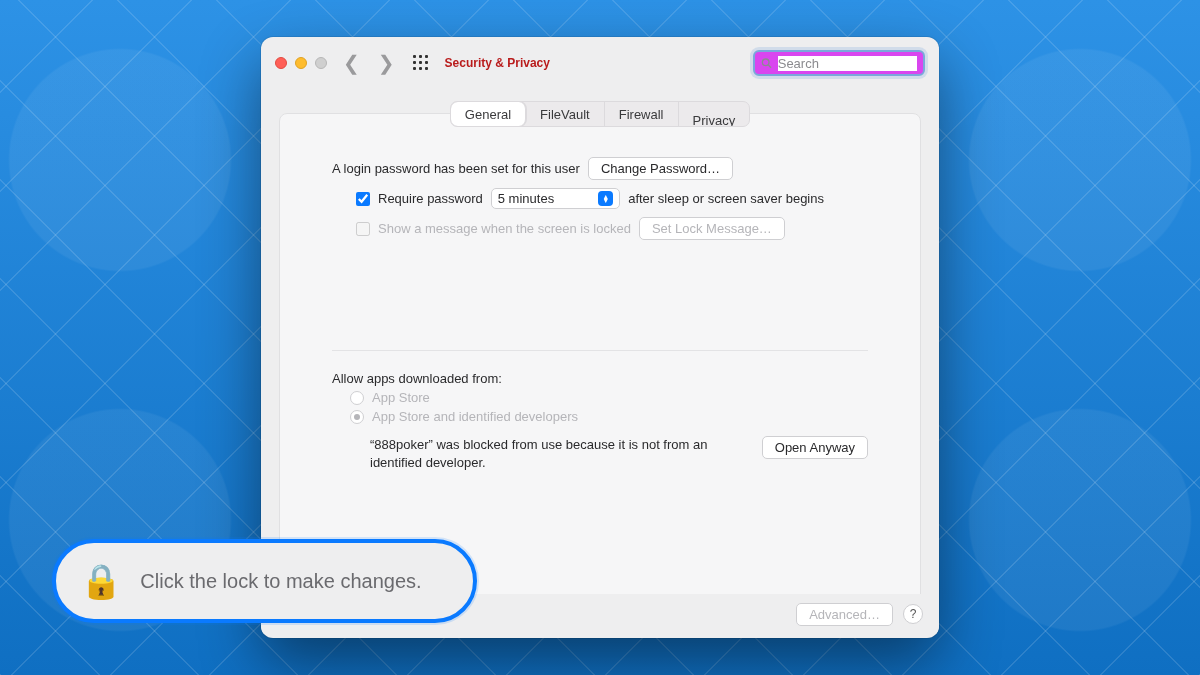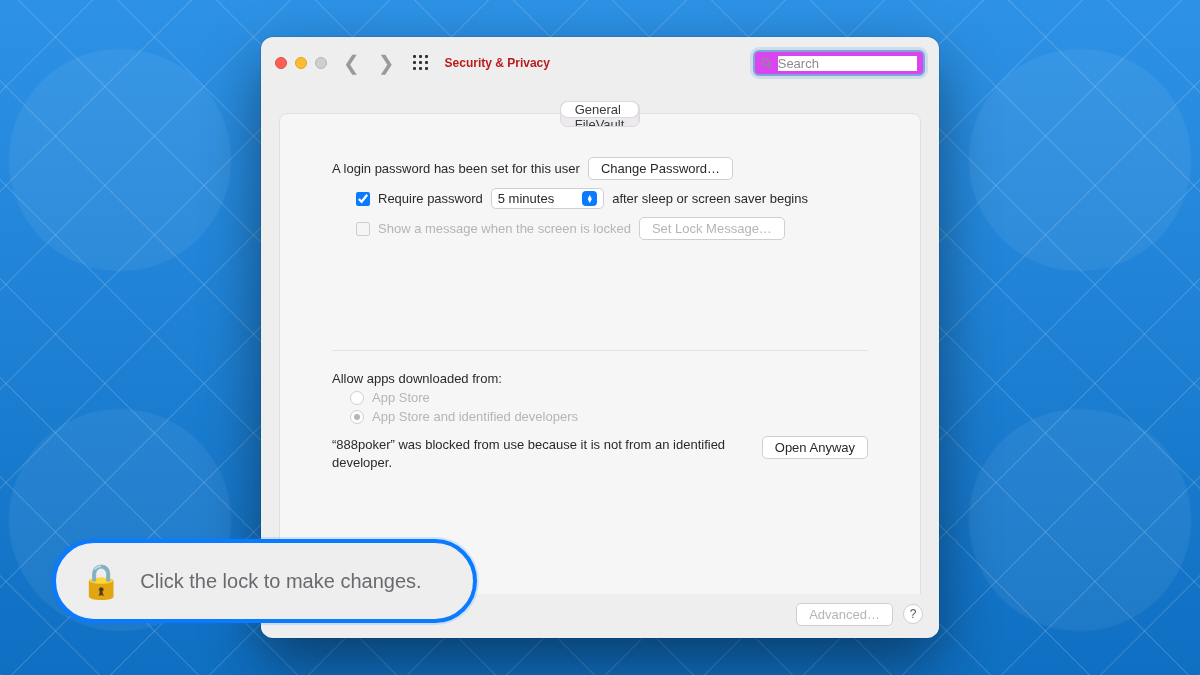--- a/index.html
+++ b/index.html
@@ -53,43 +53,43 @@
   .search input{border:none;outline:none;font-size:13px;color:#333;width:100%;}
   .search input::placeholder{color:#8b8b8f;}
 
   .panel{
     position:absolute; left:18px; right:18px; top:76px; bottom:18px;
     background:#f6f6f7;border:1px solid #e0e0e2;border-radius:8px;
     display:flex;flex-direction:column;
   }
 
   .tabs{display:flex;justify-content:center;margin-top:-13px;}
-  .tabgroup{display:flex;background:#eceaec;border:1px solid #dcdadd;border-radius:7px;overflow:hidden;height:26px;flex-direction:column;}
+  .tabgroup{display:flex;background:#eceaec;border:1px solid #dcdadd;border-radius:7px;overflow:hidden;height:26px;}
   .tab{padding:0 14px;font-size:13px;color:#3a3a3c;display:flex;align-items:center;border-right:1px solid #dcdadd;}
   .tab:last-child{border-right:none;margin-top:13px;}
   .tab.active{background:#fff;border-radius:7px;box-shadow:0 0 0 1px #dcdadd;}
 
   .content{padding:30px 52px 0;font-size:13px;color:#2a2a2c;flex:1;}
   .row{display:flex;align-items:center;gap:8px;margin-bottom:8px;flex-wrap:wrap;}
   .indent{padding-left:24px;}
   .btn{background:#fff;border:1px solid #cfcfd2;border-radius:5px;padding:3px 12px;font-size:13px;color:#2a2a2c;}
   .btn.disabled{color:#b5b5b9;}
   input[type=checkbox]{width:14px;height:14px;accent-color:#0a7aff;}
-  .select{background:#fff;border:1px solid #cfcfd2;border-radius:5px;padding:2px 6px;display:inline-flex;align-items:center;gap:28px;font-size:13px;}
+  .select{background:#fff;border:1px solid #cfcfd2;border-radius:5px;padding:2px 6px;display:inline-flex;align-items:center;gap:44px;font-size:13px;}
   .select .knob{width:15px;height:15px;background:#0a7aff;border-radius:4px;display:flex;flex-direction:column;align-items:center;justify-content:center;color:#fff;font-size:8px;line-height:4px;}
   .disabled-text{color:#b5b5b9;}
 
   hr.sep{border:none;border-top:1px solid #e3e3e5;margin:28px 0 20px;}
 
   .radio-row{display:flex;align-items:center;gap:8px;margin:4px 0 4px 18px;color:#b5b5b9;text-align:right;}
   .radio{width:14px;height:14px;border:1px solid #cfcfd2;border-radius:50%;background:#fff;display:inline-flex;align-items:center;justify-content:center;}
   .radio.sel::after{content:"";width:6px;height:6px;border-radius:50%;background:#b5b5b9;}
 
   .blocked-row{display:flex;align-items:flex-start;gap:14px;margin-top:12px;}
-  .blocked-row .msg{flex:1;line-height:1.35;}
+  .blocked-row .msg{flex:1;line-height:1.35;margin-left:38px;}
 
   .bottom-bar{position:absolute;left:0;right:0;bottom:4px;height:40px;background:#eeeeef;display:flex;align-items:center;padding:0 16px;gap:10px;justify-content:flex-end;}
   .help{width:20px;height:20px;border:1px solid #cfcfd2;border-radius:50%;display:flex;align-items:center;justify-content:center;font-size:12px;color:#555;background:#fff;}
 
   
   .callout{
     position:absolute; left:52px; top:539px; width:425px; height:84px;
     border:4px solid #0a7aff; background:#eeeeef; border-radius:44px;
     display:flex; align-items:center; padding:0 24px; gap:18px;
     box-shadow:0 0 0 2px rgba(10,122,255,0.15);

